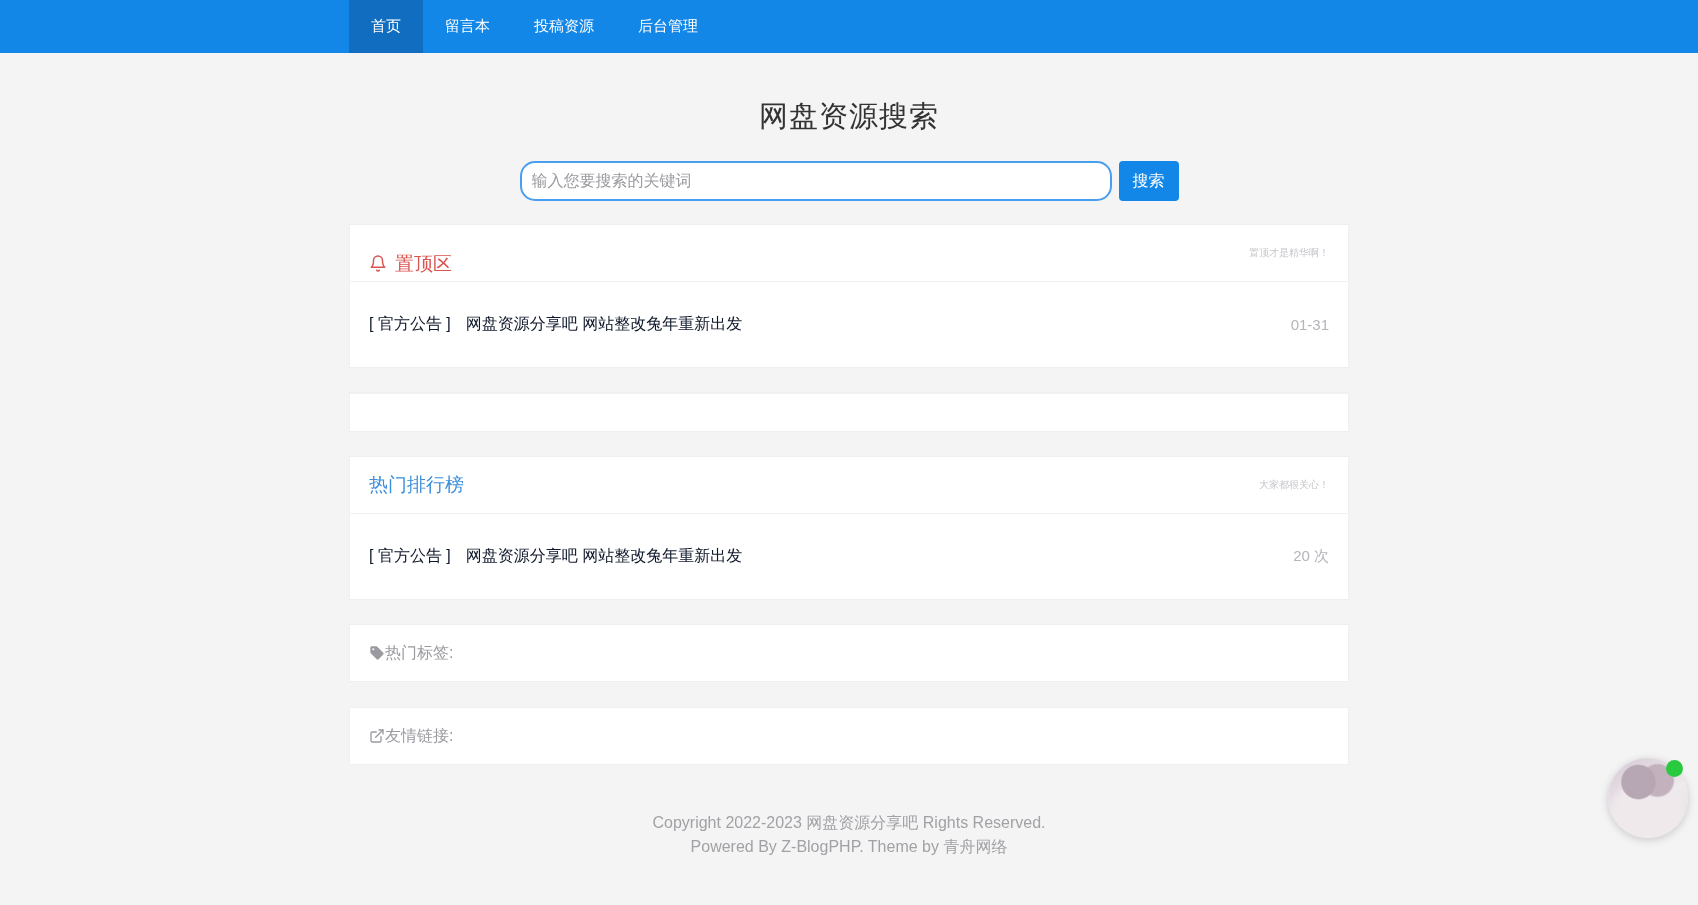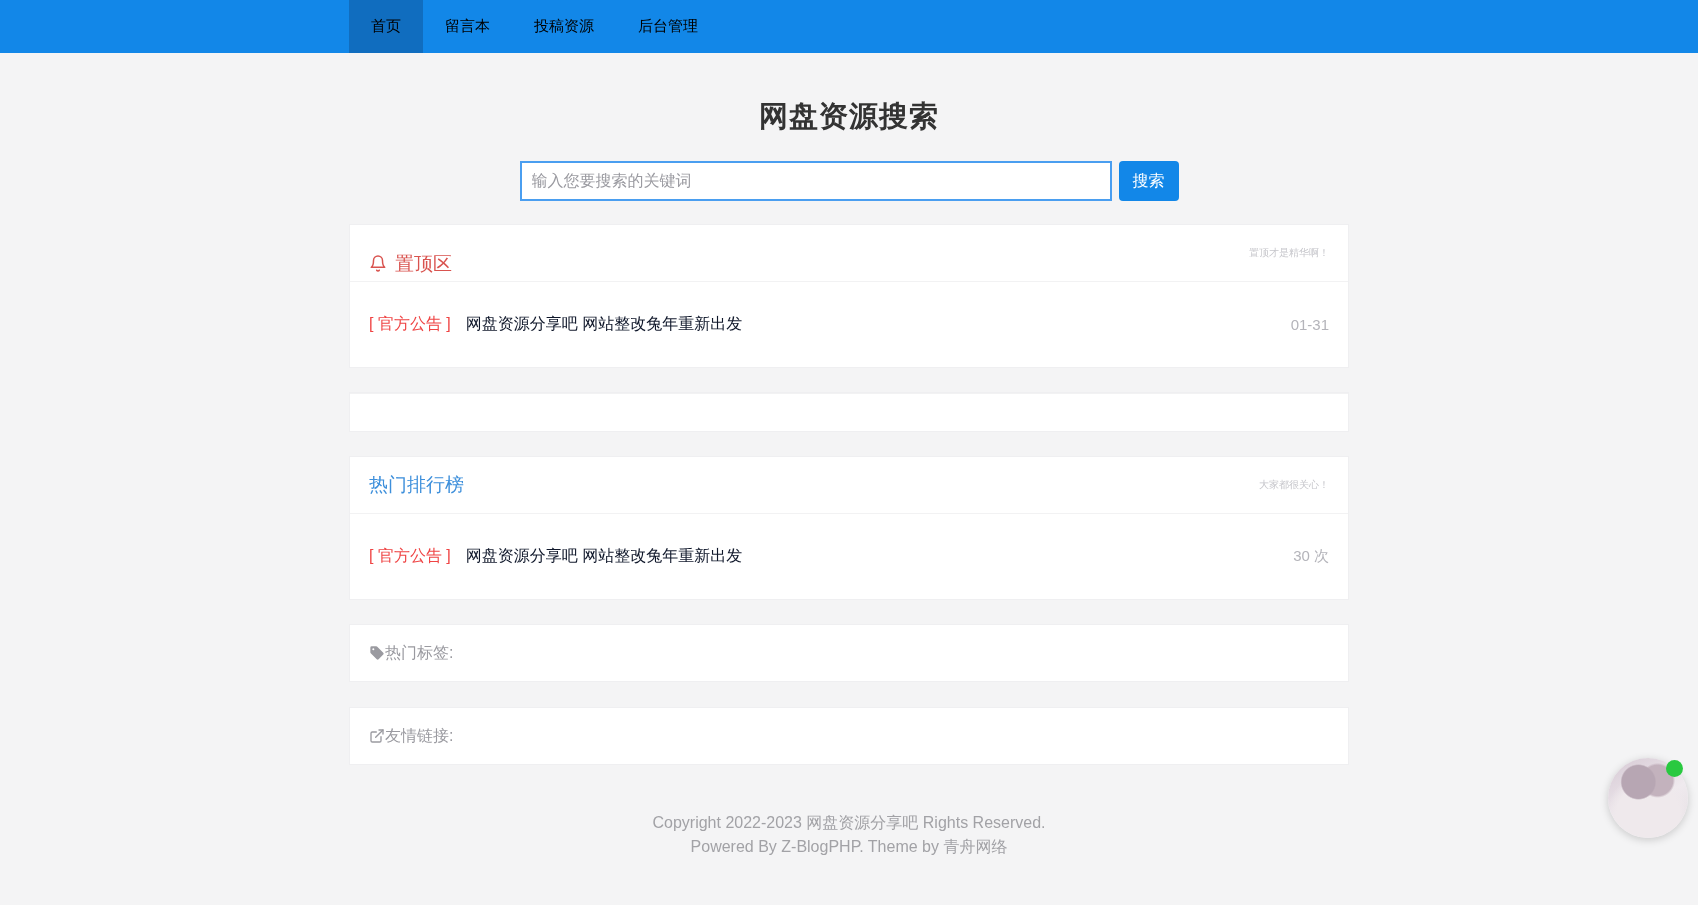--- a/index.html
+++ b/index.html
@@ -16,33 +16,33 @@
   body{
     background:var(--page-bg);
     font-family:"Liberation Sans","DejaVu Sans",sans-serif;
     color:#333;
   }
   
   .topnav{height:53px;background:var(--accent-blue);}
   .topnav-inner{width:1000px;margin:0 auto;display:flex;height:100%;}
   .nav-item{
     display:flex;align-items:center;padding:0 22px;height:100%;
-    color:#000000;font-size:15px;cursor:pointer;text-decoration:none;
+    color:#ffffff;font-size:15px;cursor:pointer;text-decoration:none;
   }
   .nav-item.active{background:var(--nav-active);}
   
   .hero-title{
-    margin-top:44px;text-align:center;font-size:29px;font-weight:700;color:#333;
+    margin-top:44px;text-align:center;font-size:29px;font-weight:400;color:#333;
     letter-spacing:1px;
   }
   .search-row{
     margin-top:24px;display:flex;justify-content:center;align-items:center;
   }
   .search-input{
-    width:592px;height:40px;border:2px solid var(--input-border);border-radius:0;
+    width:592px;height:40px;border:2px solid var(--input-border);border-radius:15px;
     font-size:16px;padding:0 10px;color:#333;outline:none;background:#fff;
     font-family:inherit;
   }
   .search-input::placeholder{color:#9a9aa0;}
   .search-btn{
     margin-left:7px;height:40px;width:60px;border:none;border-radius:4px;
     background:var(--accent-blue);color:#ffffff;font-size:16px;cursor:pointer;
     font-family:inherit;
   }
   
@@ -55,21 +55,21 @@
   }
   .card-title{font-size:19px;font-weight:400;display:flex;align-items:center;gap:8px;}
   .card-title.red{color:var(--pinned-red);margin-top:21px;}
   .card-title.blue{color:var(--section-blue);}
   .card-hint{font-size:10px;color:#c6c6cb;}
   .card-row{
     border-top:1px solid #f2f2f3;height:86px;padding:0 19px;
     display:flex;align-items:center;font-size:16px;
   }
   .card-row.empty{height:38px;}
-  .row-cat{color:#ef4444;cursor:pointer;}
+  .row-cat{color:#0f172a;cursor:pointer;}
   .row-title{color:#0f172a;margin-left:15px;cursor:pointer;text-align:right;}
   .row-meta{margin-left:auto;color:#b4b4ba;font-size:15px;}
   .strip{
     background:#fff;border:1px solid #efeff1;margin-bottom:25px;
     height:58px;padding:0 19px;display:flex;align-items:center;
     color:#9a9aa0;font-size:16px;gap:0;
   }
   .icon{display:inline-flex;align-items:center;justify-content:center;}
   
   .footer{
@@ -141,21 +141,21 @@
   <div class="card">
     <div class="card-header">
       <div class="card-title blue">
         <span>热门排行榜</span>
       </div>
       <div class="card-hint">大家都很关心！</div>
     </div>
     <div class="card-row">
       <span class="row-cat">[ 官方公告 ]</span>
       <span class="row-title">网盘资源分享吧 网站整改兔年重新出发</span>
-      <span class="row-meta">30 次</span>
+      <span class="row-meta">20 次</span>
     </div>
   </div>
 
   <div class="strip">
     <span class="icon">
       <svg width="16" height="16" viewBox="0 0 24 24" fill="#9a9aa0">
         <path d="M21.4 11.6l-9-9A2 2 0 0 0 11 2H4a2 2 0 0 0-2 2v7c0 .5.2 1 .6 1.4l9 9a2 2 0 0 0 2.8 0l7-7a2 2 0 0 0 0-2.8zM6.5 8A1.5 1.5 0 1 1 8 6.5 1.5 1.5 0 0 1 6.5 8z"></path>
       </svg>
     </span>
     <span>热门标签:</span>

